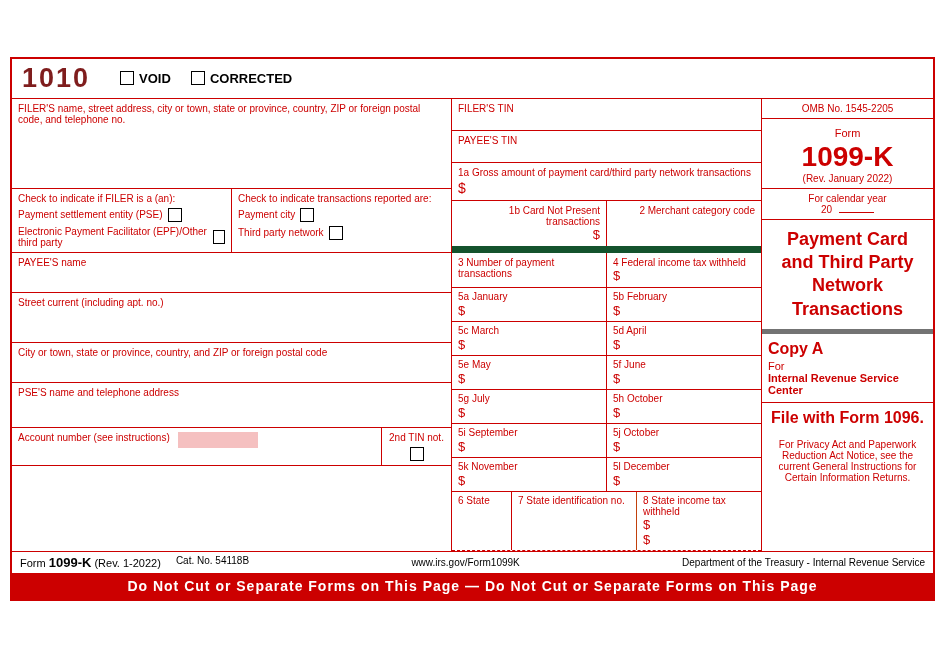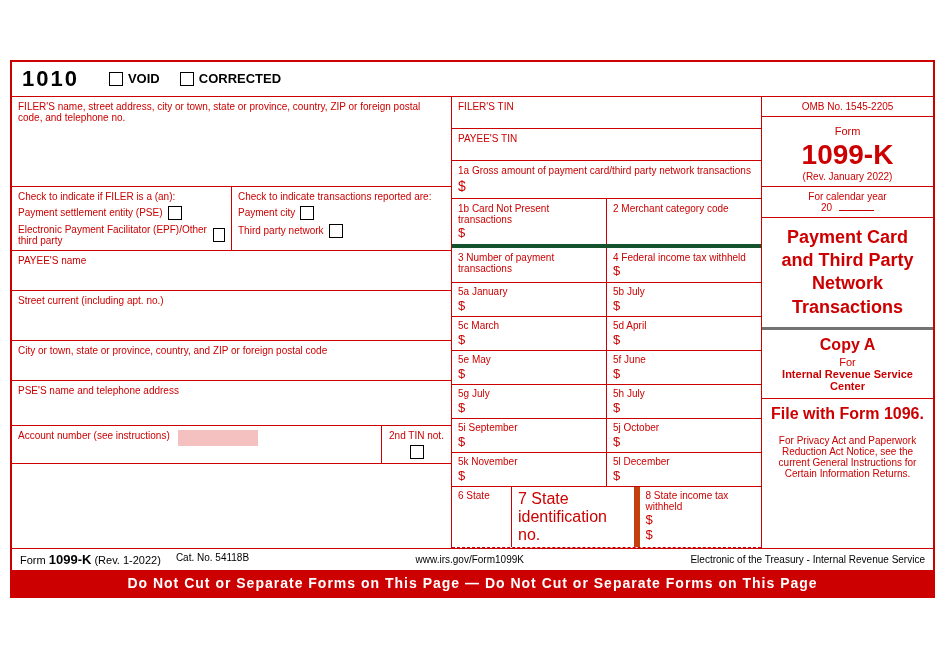--- a/index.html
+++ b/index.html
@@ -20,24 +20,24 @@
     }
     
     .top-header {
       display: flex;
       align-items: center;
       padding: 4px 10px;
       border-bottom: 1px solid #c00;
       gap: 30px;
     }
     .form-number {
-      font-size: 22px;
+      font-size: 27px;
       font-weight: bold;
       letter-spacing: 2px;
-      color: #000000;
+      color: #7f1d1d;
     }
     .void-corrected {
       display: flex;
       gap: 20px;
       align-items: center;
     }
     .checkbox-item {
       display: flex;
       align-items: center;
       gap: 5px;
@@ -244,23 +244,22 @@
     }
     .calendar-box {
       border-top: 1px solid #c00;
       border-bottom: 1px solid #c00;
       padding: 4px 6px;
       font-size: 10px;
       color: #c00;
       text-align: center;
     }
     .copy-a-box {
-      border-top: 3px solid #737373;
+      border-top: 5px solid #737373;
       padding: 6px;
-      text-align: center;
     }
     .copy-a-title {
       font-size: 16px;
       font-weight: bold;
       color: #c00;
     }
     .copy-a-sub {
       font-size: 11px;
       color: #c00;
       margin-top: 2px;
@@ -333,23 +332,23 @@
     }
     .state-6-cell {
       flex: 0 0 60px;
       border-right: 1px solid #c00;
       padding: 3px 6px;
       font-size: 10px;
       color: #c00;
     }
     .state-id-cell {
       flex: 1;
-      border-right: 6px solid #c2410c;
+      border-right: 1px solid #c2410c;
       padding: 3px 6px;
-      font-size: 16px;
+      font-size: 10px;
       color: #c00;
     }
     .state-income-tax-cell {
       flex: 1;
       padding: 3px 6px;
       font-size: 10px;
       color: #c00;
     }
   </style>
 </head>
@@ -440,21 +439,21 @@
 
       <div class="payee-tin-box">
         <span>PAYEE'S TIN</span>
       </div>
 
       <div class="gross-amount-box">
         <span>1a Gross amount of payment card/third party network transactions</span>
         <div class="dollar">$</div>
       </div>
 
-      <div style="display:flex; border-bottom:4px solid #14532d;">
+      <div style="display:flex; border-bottom:7px solid #14532d;text-align:right;">
         <div style="flex:1; border-right:1px solid #c00; padding:4px 6px; font-size:10px; color:#c00;">
           <span>1b Card Not Present transactions</span>
           <div class="dollar-sign">$</div>
         </div>
         <div style="flex:1; padding:4px 6px; font-size:10px; color:#c00;">
           <span>2  Merchant category code</span>
         </div>
       </div>
 
       <div style="display:flex; border-bottom:1px solid #c00;">
@@ -467,21 +466,21 @@
         </div>
       </div>
 
       <div class="monthly-grid" id="monthly-grid-container">
       <div class="month-row">
         <div class="month-cell">
           <span>5a January</span>
           <span class="dollar">$</span>
         </div>
         <div class="month-cell">
-          <span>5b July</span>
+          <span>5b February</span>
           <span class="dollar">$</span>
         </div>
       </div>
           <div class="month-row">
         <div class="month-cell">
           <span>5c March</span>
           <span class="dollar">$</span>
         </div>
         <div class="month-cell">
           <span>5d April</span>
@@ -497,21 +496,21 @@
           <span>5f June</span>
           <span class="dollar">$</span>
         </div>
       </div>
           <div class="month-row">
         <div class="month-cell">
           <span>5g July</span>
           <span class="dollar">$</span>
         </div>
         <div class="month-cell">
-          <span>5h July</span>
+          <span>5h October</span>
           <span class="dollar">$</span>
         </div>
       </div>
           <div class="month-row">
         <div class="month-cell">
           <span>5i September</span>
           <span class="dollar">$</span>
         </div>
         <div class="month-cell">
           <span>5j October</span>
@@ -581,20 +580,20 @@
   <div class="footer-row">
     <div class="footer-left">
       <span class="footer-form">
         <span>Form</span>
         <strong>1099-K</strong>
         <span>(Rev. 1-2022)</span>
       </span>
       <span>Cat. No. 54118B</span>
     </div>
     <span>www.irs.gov/Form1099K</span>
-    <span>Electronic of the Treasury - Internal Revenue Service</span>
+    <span>Department of the Treasury - Internal Revenue Service</span>
   </div>
 
   <div class="do-not-cut">
     <span>Do Not Cut or Separate Forms on This Page — Do Not Cut or Separate Forms on This Page</span>
   </div>
 
 </div>
 
 </body></html>

